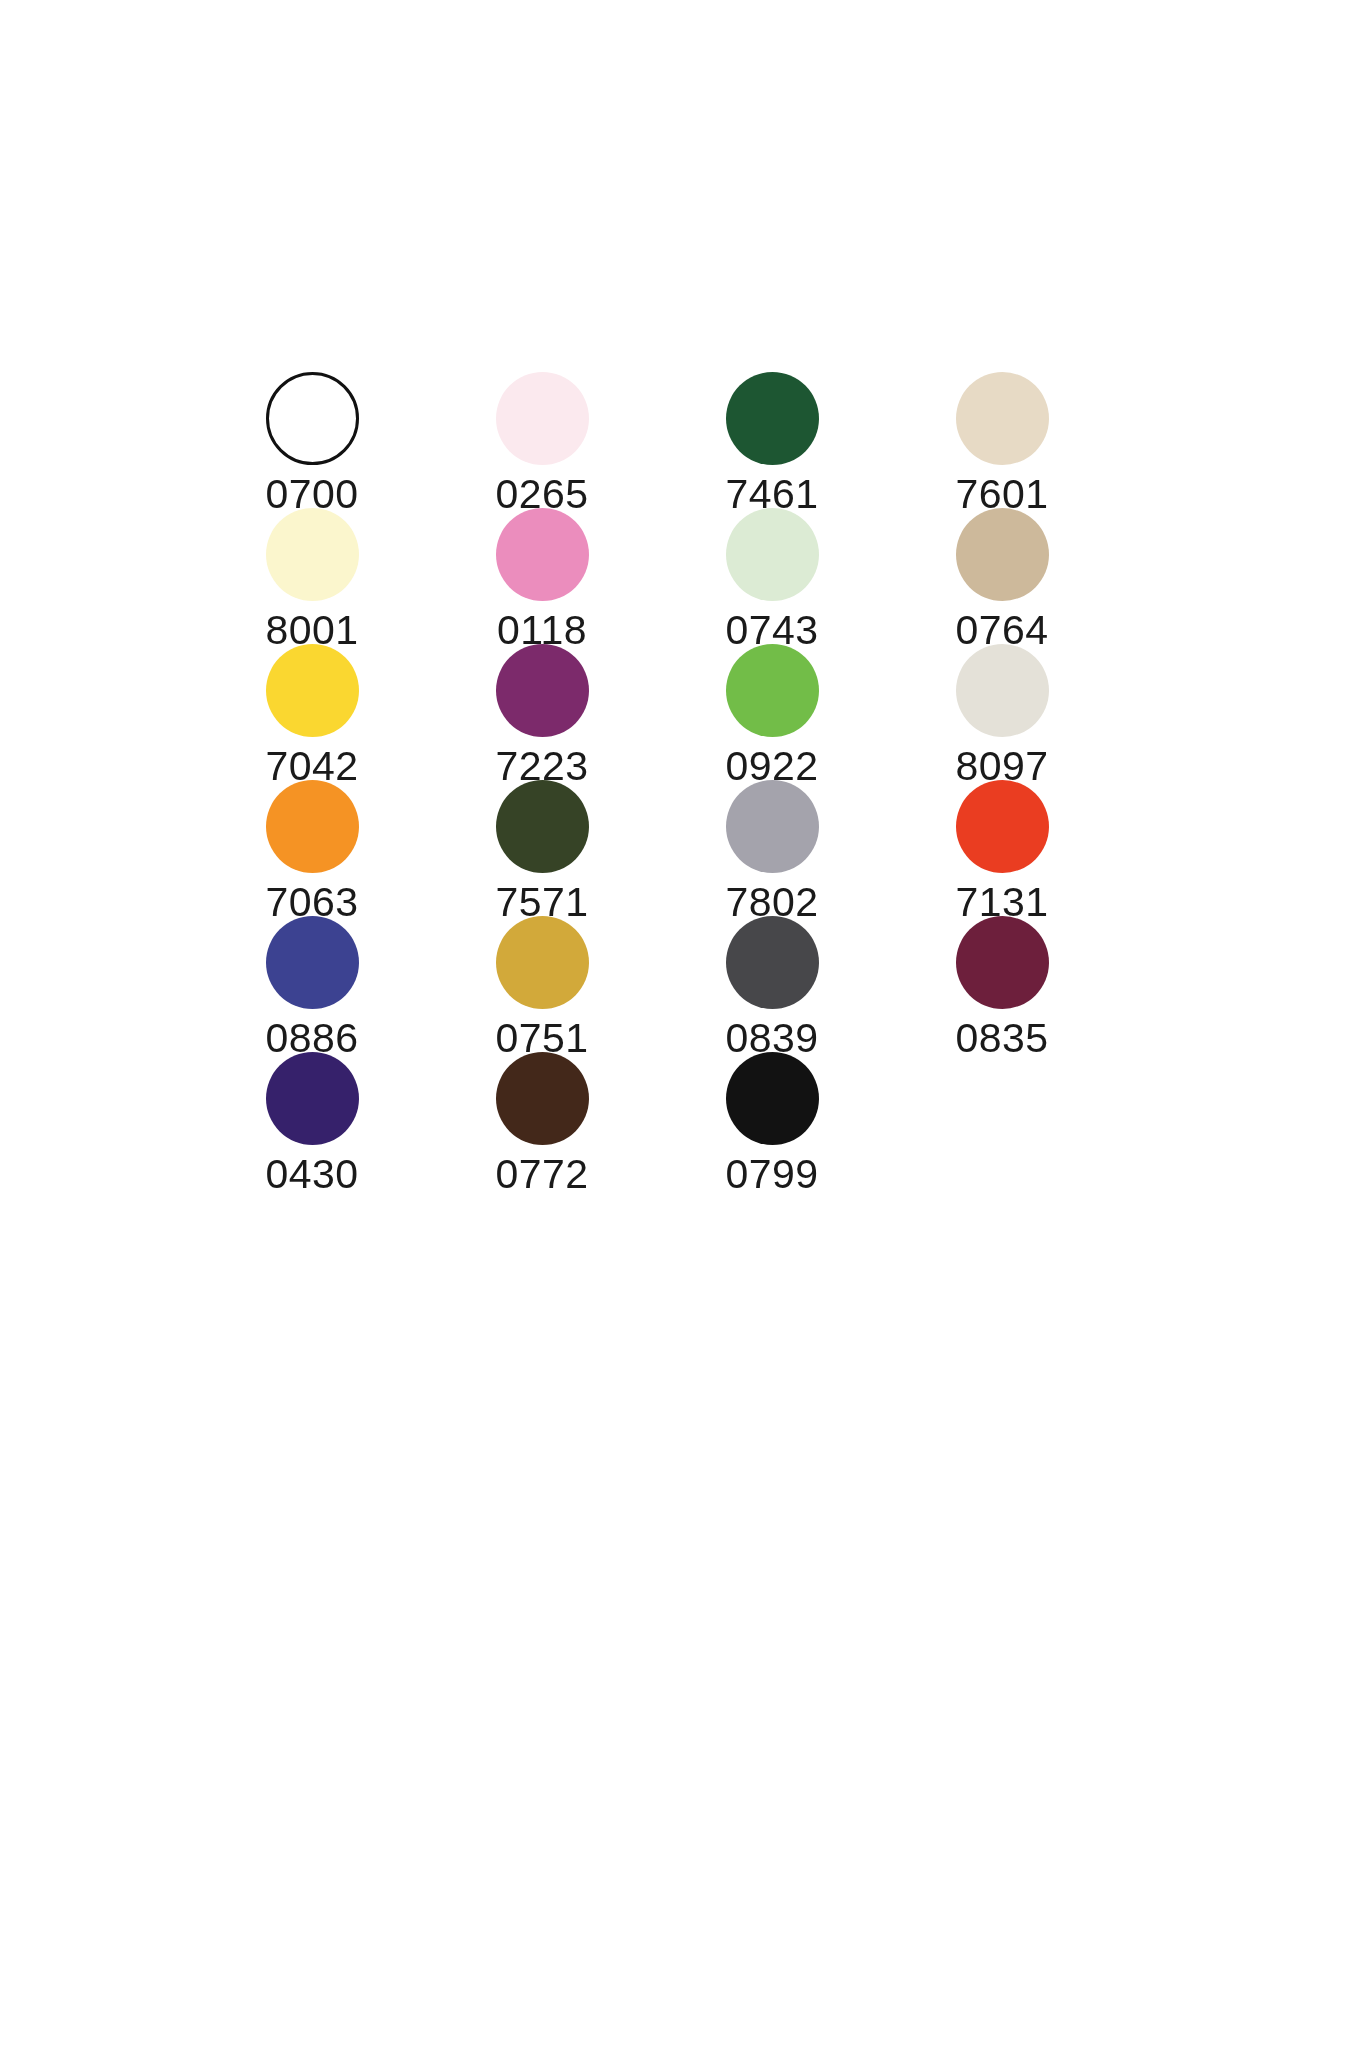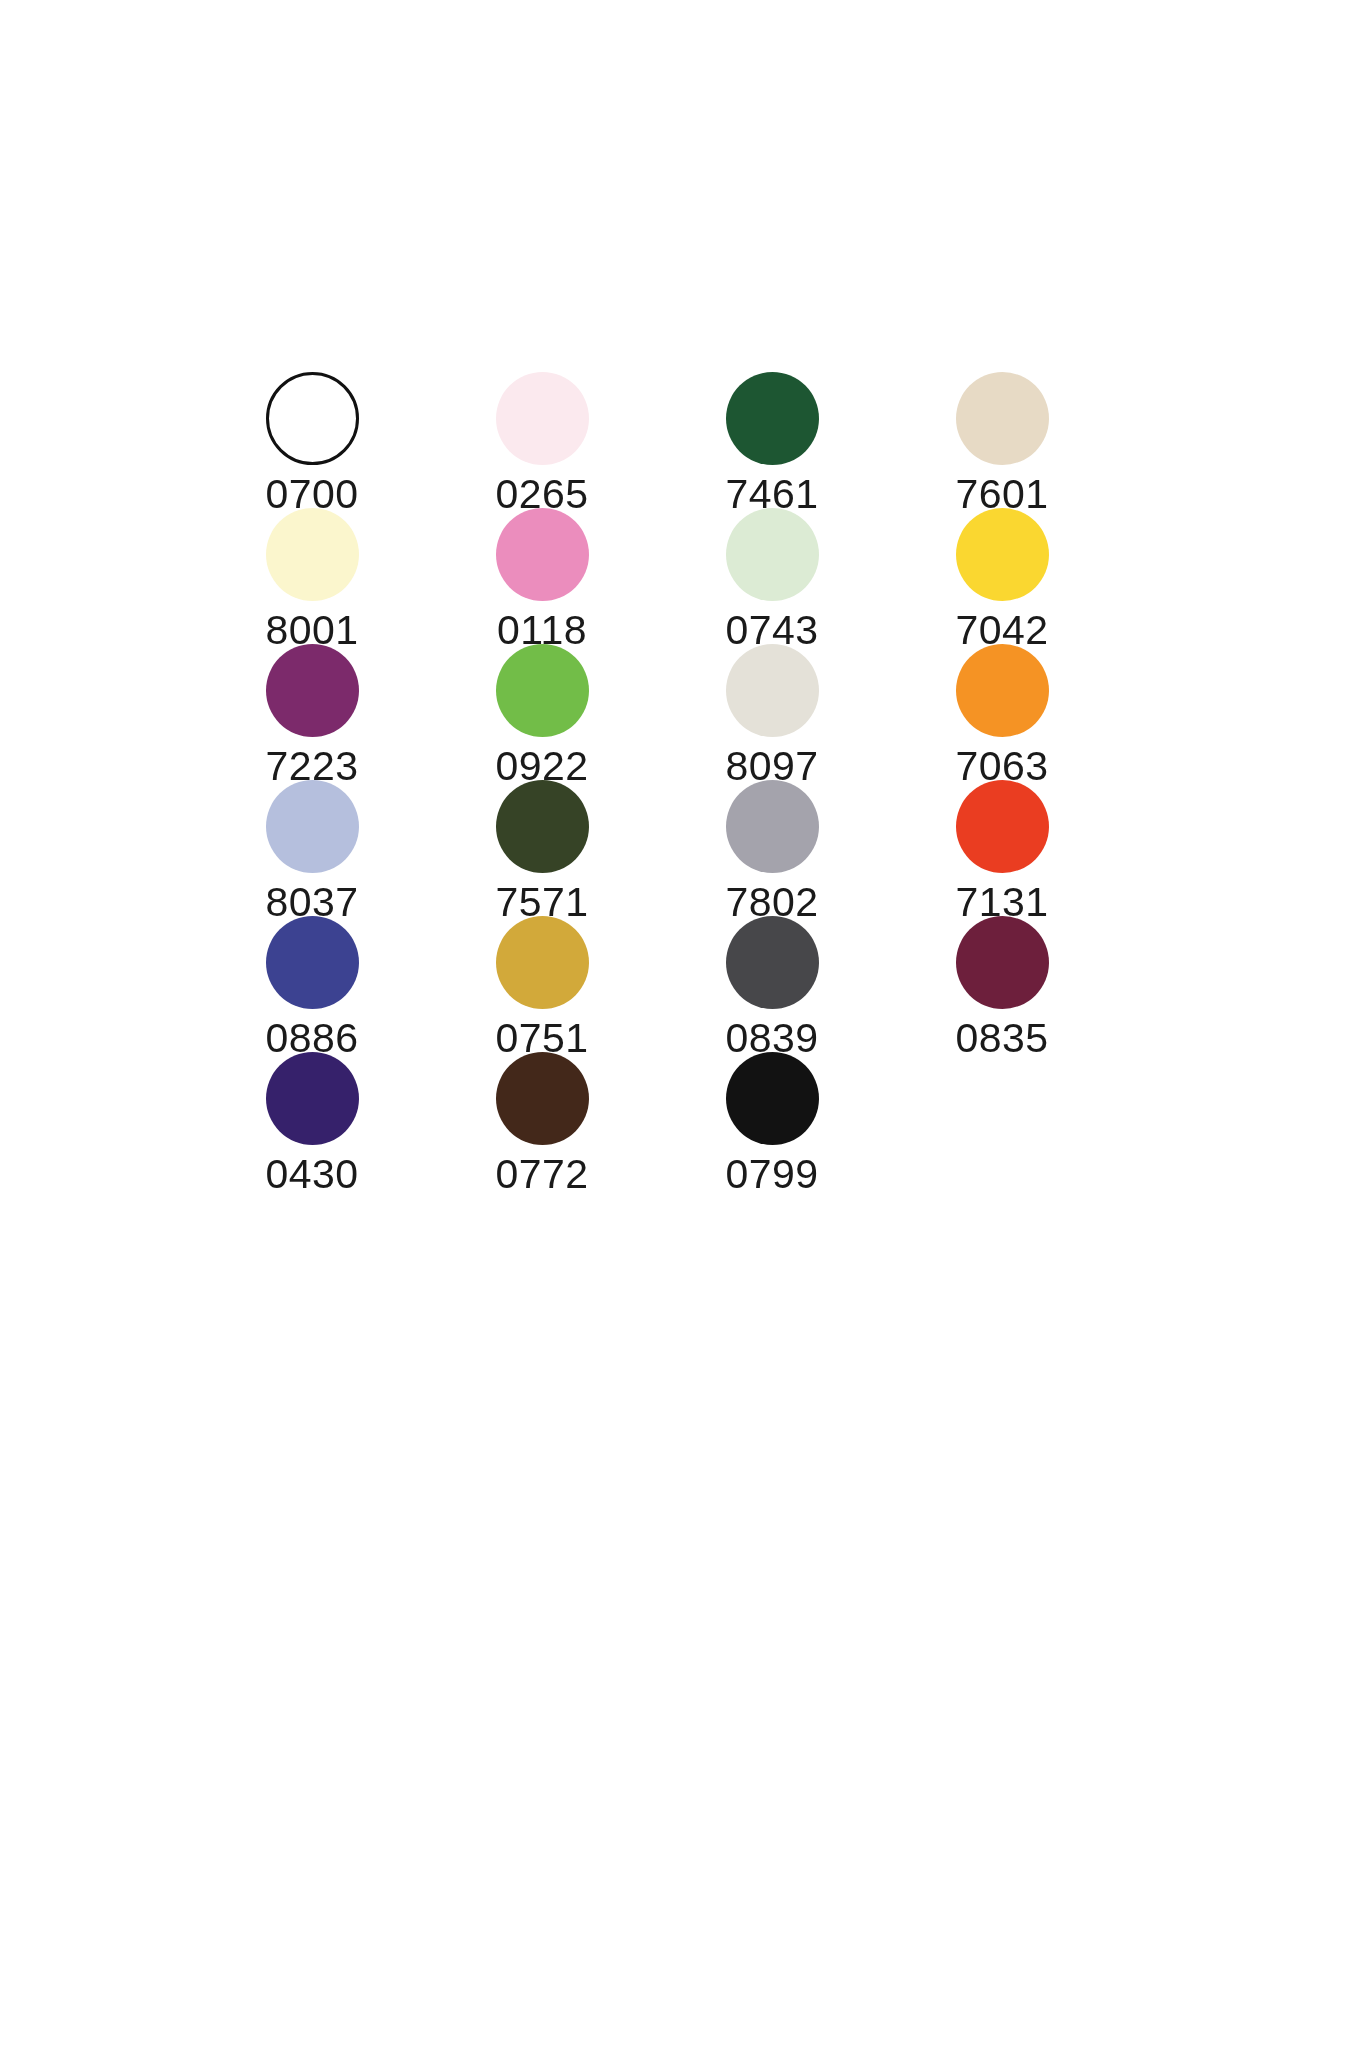--- a/index.html
+++ b/index.html
@@ -98,42 +98,42 @@
       </div>
       <div class="swatch-cell">
         <div class="swatch-dot" style="background: rgb(235, 141, 189);"></div>
         <div class="swatch-label">0118</div>
       </div>
       <div class="swatch-cell">
         <div class="swatch-dot" style="background: rgb(220, 235, 212);"></div>
         <div class="swatch-label">0743</div>
       </div>
       <div class="swatch-cell">
+        <div class="swatch-dot" style="background: rgb(205, 185, 155);"></div>
+        <div class="swatch-label">0764</div>
+      </div>
+      <div class="swatch-cell">
         <div class="swatch-dot" style="background: rgb(250, 215, 48);"></div>
         <div class="swatch-label">7042</div>
       </div>
       <div class="swatch-cell">
         <div class="swatch-dot" style="background: rgb(124, 42, 107);"></div>
         <div class="swatch-label">7223</div>
       </div>
       <div class="swatch-cell">
         <div class="swatch-dot" style="background: rgb(114, 189, 72);"></div>
         <div class="swatch-label">0922</div>
       </div>
       <div class="swatch-cell">
         <div class="swatch-dot" style="background: rgb(228, 225, 216);"></div>
         <div class="swatch-label">8097</div>
       </div>
       <div class="swatch-cell">
         <div class="swatch-dot" style="background: rgb(245, 147, 36);"></div>
         <div class="swatch-label">7063</div>
-      </div>
-      <div class="swatch-cell">
-        <div class="swatch-dot" style="background: rgb(181, 191, 221);"></div>
-        <div class="swatch-label">8037</div>
       </div>
       <div class="swatch-cell">
         <div class="swatch-dot" style="background: rgb(54, 67, 38);"></div>
         <div class="swatch-label">7571</div>
       </div>
       <div class="swatch-cell">
         <div class="swatch-dot" style="background: rgb(164, 163, 172);"></div>
         <div class="swatch-label">7802</div>
       </div>
       <div class="swatch-cell">

